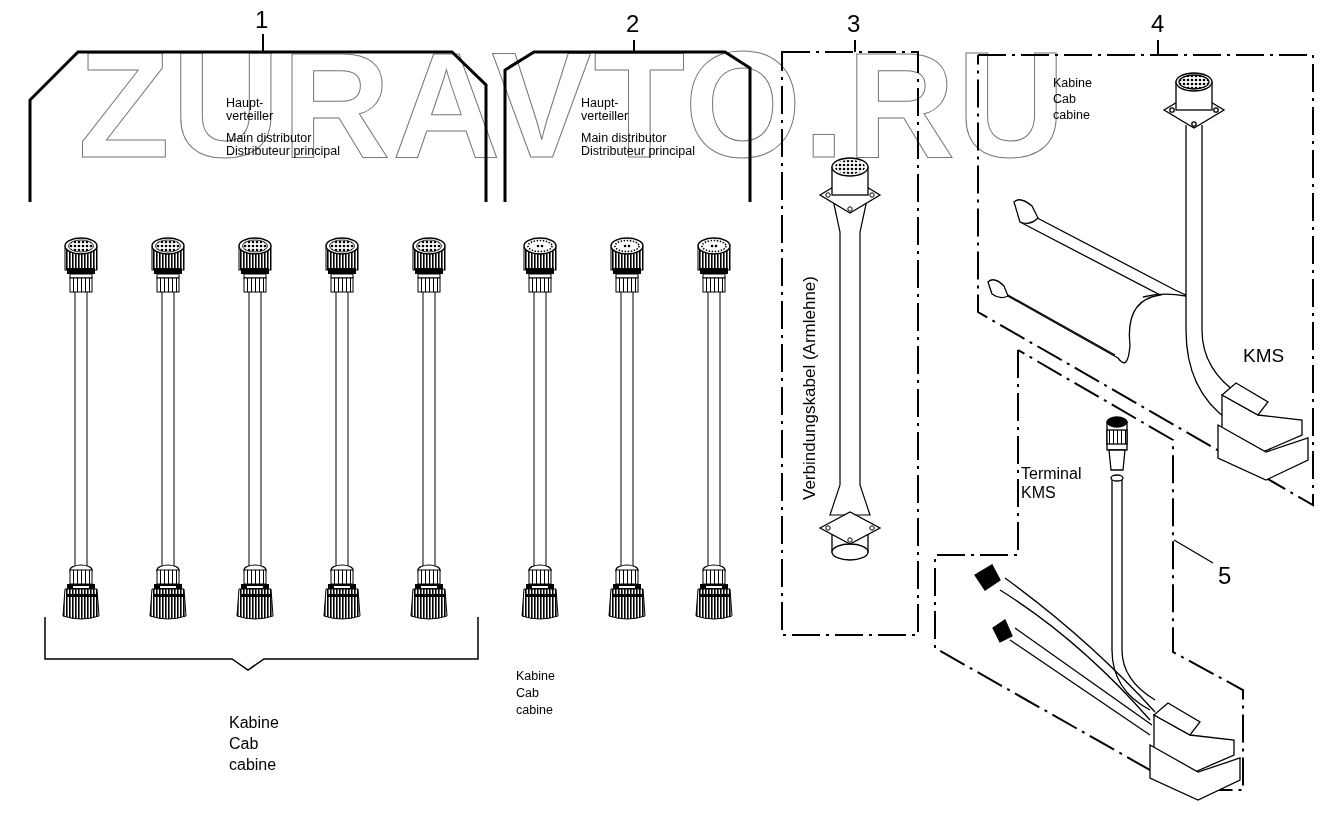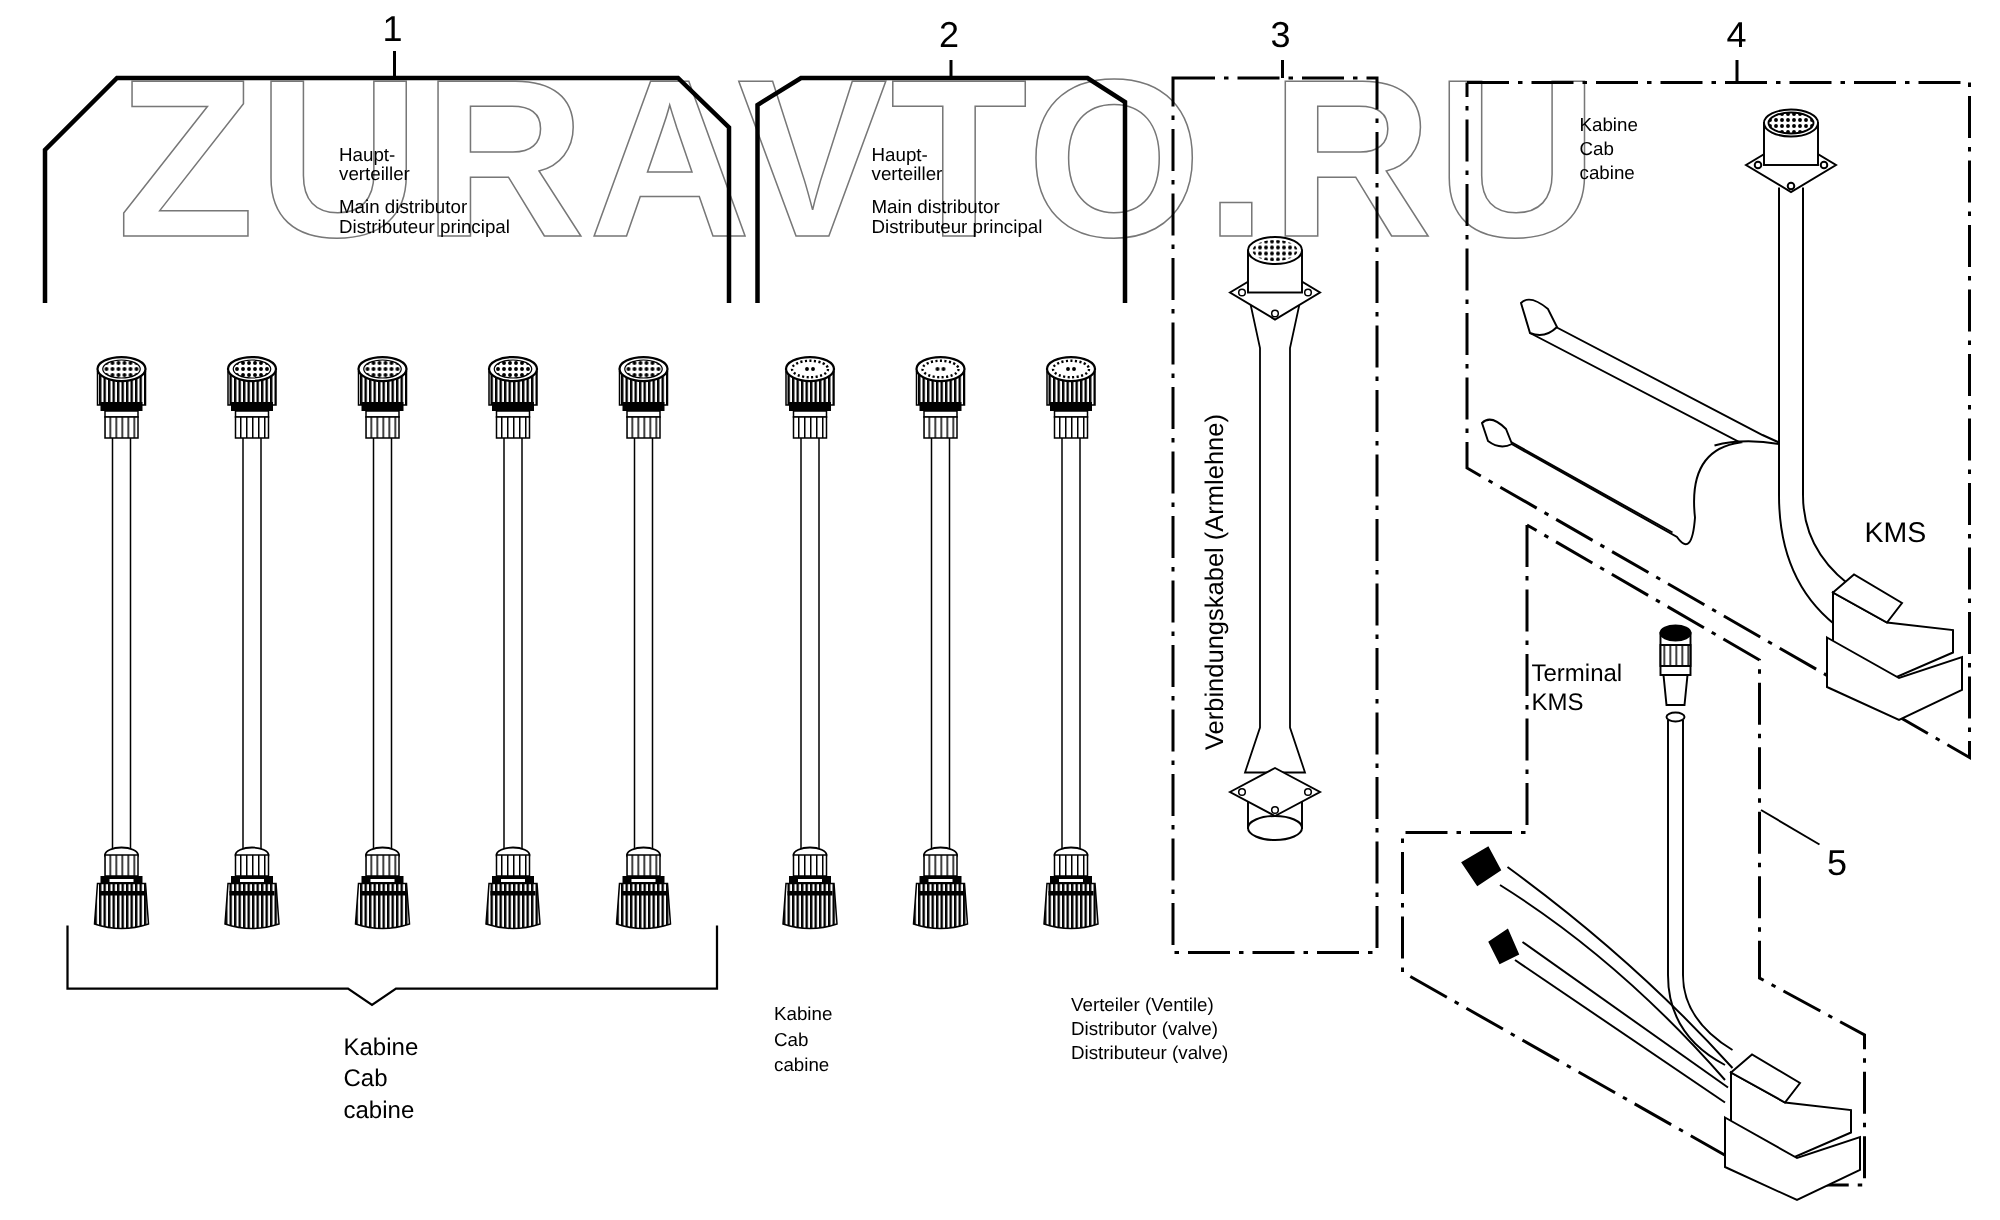--- a/index.html
+++ b/index.html
@@ -1,21 +1,21 @@
 <!DOCTYPE html>
 <html><head>
 <meta charset="utf-8">
 <style>
   html, body { margin: 0; padding: 0; background: #ffffff; }
   body { width: 1333px; height: 813px; position: relative; overflow: hidden;
          font-family: "Liberation Sans", sans-serif; color: #000; }
   #stage { position: absolute; left: 0; top: 0; width: 1333px; height: 813px; border-radius: 23px; }
   .lbl { position: absolute; font-family: "Liberation Sans", sans-serif; white-space: nowrap; color: #000; }
   .small { font-size: 12.5px; line-height: 13px; }
-  .mid { font-size: 15px; line-height: 21px; }
+  .mid { font-size: 15px; line-height: 21px; margin-top: 24px; }
   .big { font-size: 24px; line-height: 24px; }
   .kms { font-size: 19px; line-height: 20px; }
   .vert { position: absolute; transform-origin: left top; transform: rotate(-90deg);
           font-size: 17px; white-space: nowrap; }
   .gap { height: 9px; }
 </style>
 </head>
 <body>
 
 <div id="stage">
@@ -233,25 +233,20 @@
     <div>Kabine</div>
     <div>Cab</div>
     <div>cabine</div>
   </div>
 
   <div class="lbl small" style="left:516px;top:668px;line-height:17px">
     <div>Kabine</div>
     <div>Cab</div>
     <div>cabine</div>
   </div>
-  <div class="lbl small" style="left:714px;top:662px;line-height:16px">
-    <div>Verteiler (Ventile)</div>
-    <div>Distributor (valve)</div>
-    <div>Distributeur (valve)</div>
-  </div>
 
   <div class="vert" style="left:800px;top:500px">Verbindungskabel (Armlehne)</div>
 
   <div class="lbl small" style="left:1053px;top:75px;line-height:16px">
     <div>Kabine</div>
     <div>Cab</div>
     <div>cabine</div>
   </div>
   <div class="lbl kms" style="left:1243px;top:346px">KMS</div>
 

